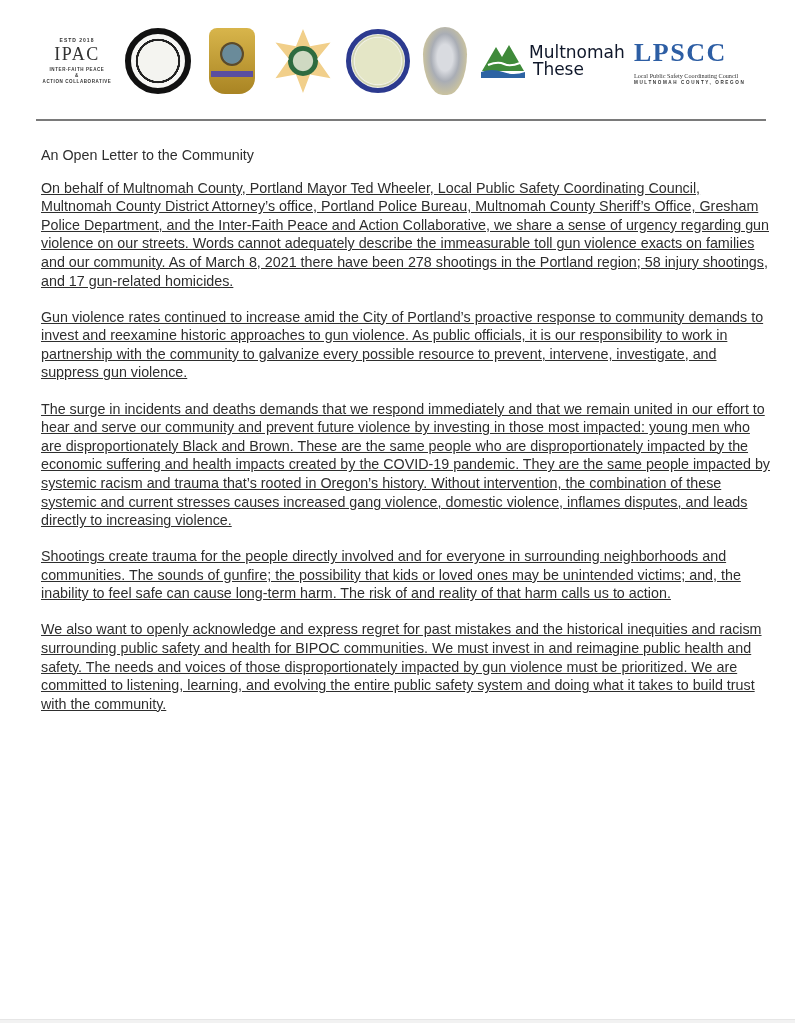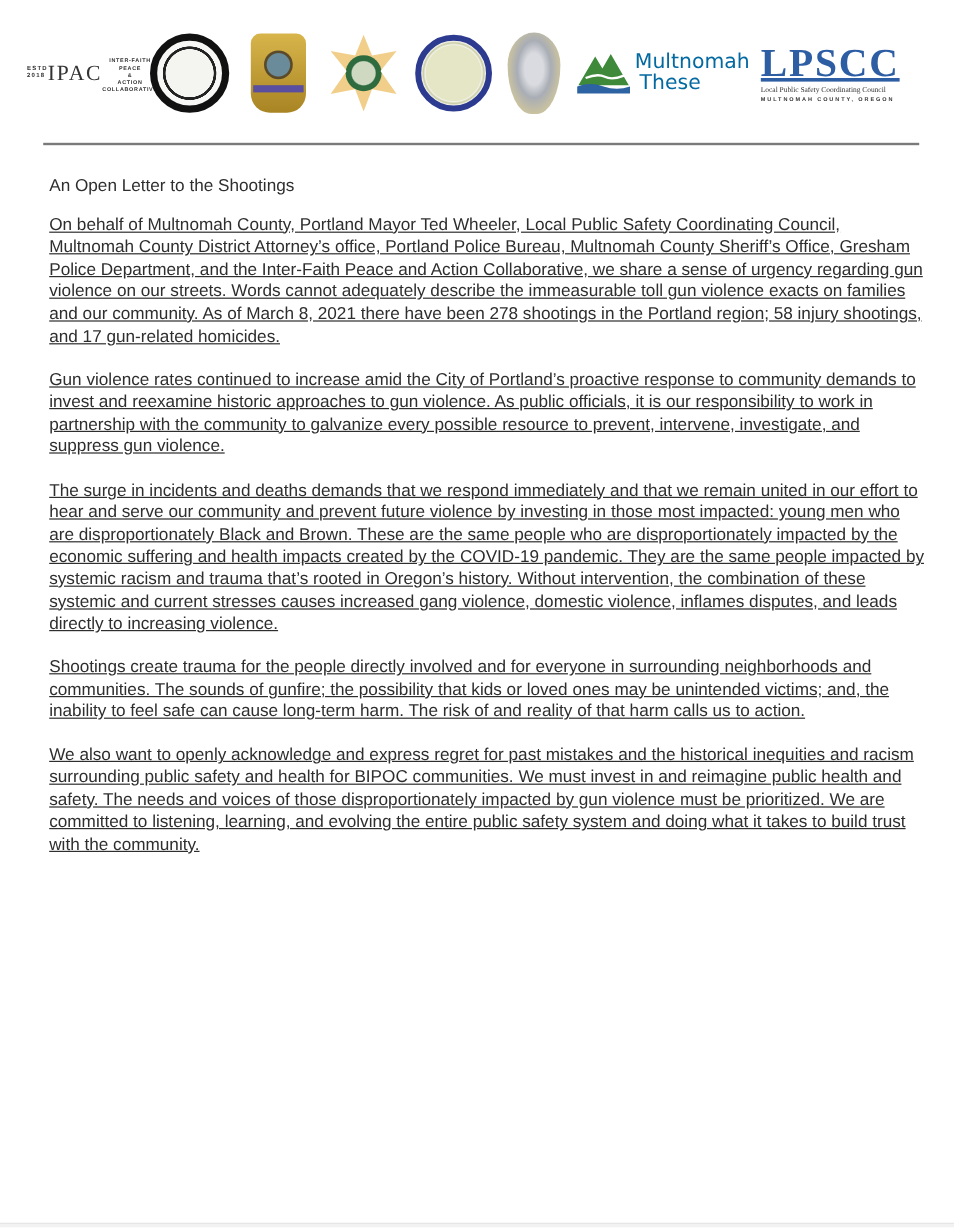--- a/index.html
+++ b/index.html
@@ -3,21 +3,21 @@
   <meta charset="utf-8">
   <style>
     * { box-sizing: border-box; margin: 0; padding: 0; }
     html, body { width: 795px; height: 1023px; background: #ffffff; overflow: hidden; }
     body { position: relative; font-family: "Liberation Sans", sans-serif; color: #2b2b2b; }
 
     .logo-bar { position: absolute; top: 22px; left: 36px; width: 732px; height: 78px; }
     .logo { position: absolute; top: 0; height: 78px; display: flex; align-items: center; justify-content: center; }
 
     
-    .ipac { left: 4px; width: 74px; flex-direction: row; color: #333; }
+    .ipac { left: 4px; width: 74px; flex-direction: column; color: #333; }
     .ipac .est { font-size: 5px; letter-spacing: 1px; font-weight: bold; margin-bottom: 2px; }
     .ipac .name { font-family: "Liberation Serif", serif; font-size: 18px; letter-spacing: 1.5px; line-height: 18px; }
     .ipac .sub { font-size: 4.5px; letter-spacing: 0.6px; font-weight: bold; margin-top: 4px; text-align: center; line-height: 6px; }
 
     .seal { border-radius: 50%; }
     .portland { left: 87px; width: 70px; }
     .portland .seal { width: 66px; height: 66px; border: 6px solid #111; background: radial-gradient(circle, #f4f4f0 0 52%, #222 53% 58%, #f7f7f5 59%); }
 
     .police { left: 170px; width: 52px; }
     .police .badge { width: 46px; height: 66px; background: linear-gradient(180deg,#d8b54b,#a98423); border-radius: 8px 8px 16px 16px; position: relative; }
@@ -29,25 +29,25 @@
     .sheriff .inner { position: absolute; left: 17px; top: 17px; width: 30px; height: 30px; border-radius: 50%; background: radial-gradient(circle,#cfd9c2 0 45%,#2e6b3f 50%); }
 
     .oregon { left: 308px; width: 68px; }
     .oregon .seal { width: 64px; height: 64px; border: 5px solid #2c3a8f; background: radial-gradient(circle,#e4e6c6 0 60%,#f2f2e8 62%,#c9cda5 66%,#f4f4ec 70%); }
 
     .gresham { left: 383px; width: 52px; }
     .gresham .badge { width: 44px; height: 68px; border-radius: 50% 50% 45% 45% / 40% 40% 60% 60%; background: radial-gradient(ellipse at 50% 45%,#d9dbe0 0 25%,#a9adb5 45%,#c9c2a0 70%,#8d8f96 100%); }
 
     .mc { left: 444px; width: 146px; justify-content: flex-start; }
     .mc svg { width: 46px; height: 40px; }
-    .mc .txt { margin-left: 3px; color: #0369a1; font-size: 17px; line-height: 17px; font-family: "DejaVu Sans", sans-serif; }
+    .mc .txt { margin-left: 3px; color: #0f172a; font-size: 17px; line-height: 17px; font-family: "DejaVu Sans", sans-serif; }
     .mc .txt .l2 { display: block; padding-left: 4px; }
 
     .lpscc { left: 598px; width: 134px; flex-direction: column; align-items: flex-start; }
-    .lpscc .big { font-family: "Liberation Serif", serif; font-weight: bold; font-size: 33px; letter-spacing: 1.5px; color: #2d5ea4; line-height: 32px; text-decoration: underline; }
+    .lpscc .big { font-family: "Liberation Serif", serif; font-weight: bold; font-size: 26px; letter-spacing: 1.5px; color: #2d5ea4; line-height: 32px; }
     .lpscc .sub1 { font-family: "Liberation Serif", serif; font-size: 6.2px; color: #333; margin-top: 3px; }
     .lpscc .sub2 { font-size: 4.6px; letter-spacing: 1.6px; color: #333; font-weight: bold; margin-top: 1px; }
 
     .divider { position: absolute; top: 119px; left: 36px; width: 730px; height: 2px; background: #7a7a7a; }
 
     .letter { position: absolute; top: 146px; left: 41px; width: 730px; font-size: 14.3px; line-height: 18.6px; color: #2e2e2e; }
     .letter .title { margin-bottom: 14px; }
     .letter p { margin-bottom: 17.5px; text-decoration: underline; }
 
     .bottom-edge { position: absolute; left: 0; top: 1019px; width: 795px; height: 4px; background: #f2f2f2; border-top: 1px solid #e6e6e6; }
@@ -103,21 +103,21 @@
   <div class="logo lpscc">
     <span class="big">LPSCC</span>
     <span class="sub1">Local Public Safety Coordinating Council</span>
     <span class="sub2">MULTNOMAH COUNTY, OREGON</span>
   </div>
 </div>
 
 <div class="divider"></div>
 
 <div class="letter">
-  <div class="title">An Open Letter to the Shootings</div>
+  <div class="title">An Open Letter to the Community</div>
   <p>On behalf of Multnomah County, Portland Mayor Ted Wheeler, Local Public Safety Coordinating Council, Multnomah County District Attorney’s office, Portland Police Bureau, Multnomah County Sheriff’s Office, Gresham Police Department, and the Inter-Faith Peace and Action Collaborative, we share a sense of urgency regarding gun violence on our streets. Words cannot adequately describe the immeasurable toll gun violence exacts on families and our community. As of March 8, 2021 there have been 278 shootings in the Portland region; 58 injury shootings, and 17 gun-related homicides.</p>
   <p>Gun violence rates continued to increase amid the City of Portland’s proactive response to community demands to invest and reexamine historic approaches to gun violence. As public officials, it is our responsibility to work in partnership with the community to galvanize every possible resource to prevent, intervene, investigate, and suppress gun violence.</p>
   <p>The surge in incidents and deaths demands that we respond immediately and that we remain united in our effort to hear and serve our community and prevent future violence by investing in those most impacted: young men who are disproportionately Black and Brown. These are the same people who are disproportionately impacted by the economic suffering and health impacts created by the COVID-19 pandemic. They are the same people impacted by systemic racism and trauma that’s rooted in Oregon’s history. Without intervention, the combination of these systemic and current stresses causes increased gang violence, domestic violence, inflames disputes, and leads directly to increasing violence.</p>
   <p>Shootings create trauma for the people directly involved and for everyone in surrounding neighborhoods and communities. The sounds of gunfire; the possibility that kids or loved ones may be unintended victims; and, the inability to feel safe can cause long-term harm. The risk of and reality of that harm calls us to action.</p>
   <p>We also want to openly acknowledge and express regret for past mistakes and the historical inequities and racism surrounding public safety and health for BIPOC communities. We must invest in and reimagine public health and safety. The needs and voices of those disproportionately impacted by gun violence must be prioritized. We are committed to listening, learning, and evolving the entire public safety system and doing what it takes to build trust with the community.</p>
 </div>
 
 <div class="bottom-edge"></div>
 
 </body></html>

